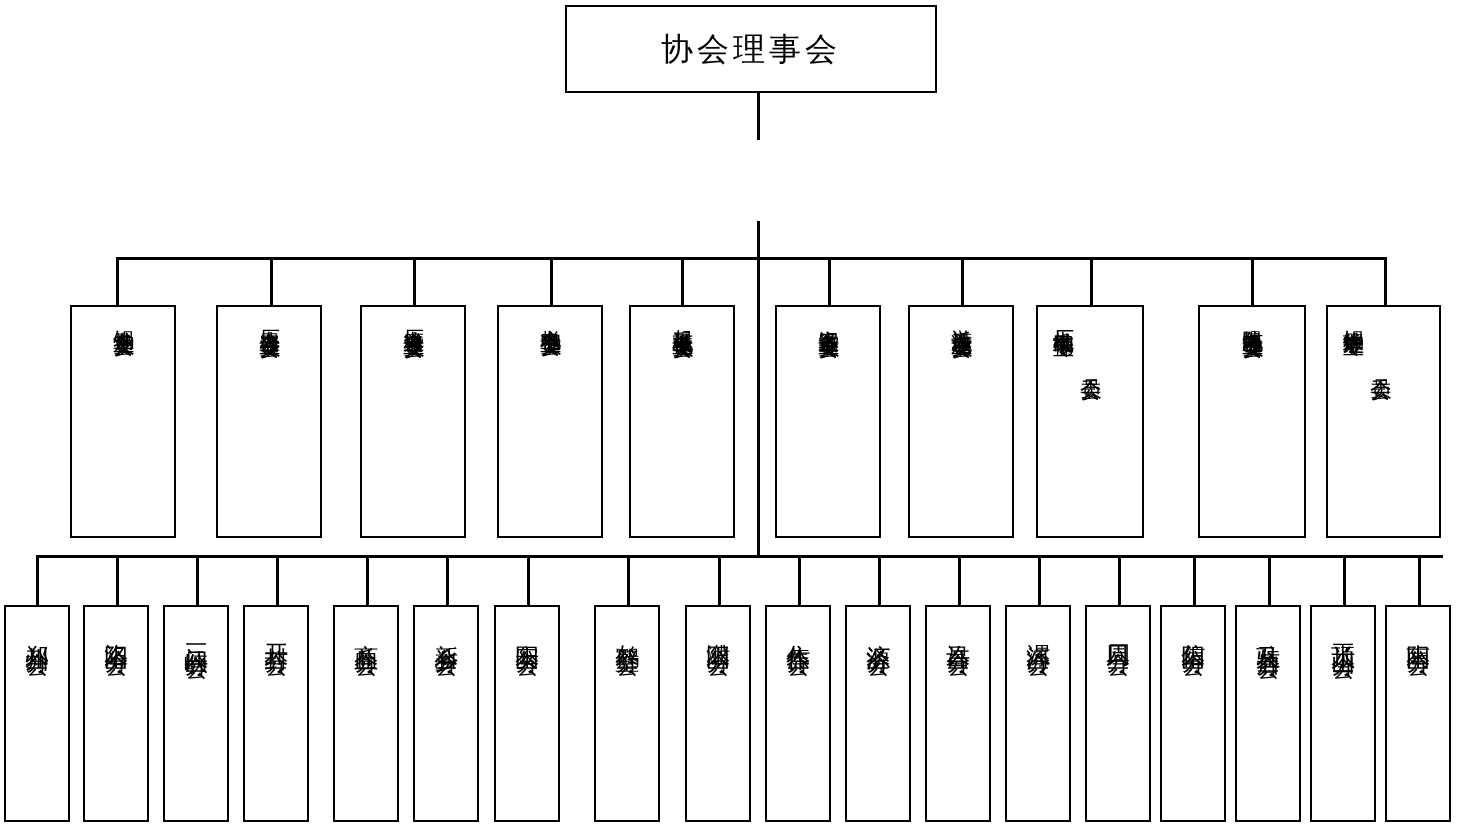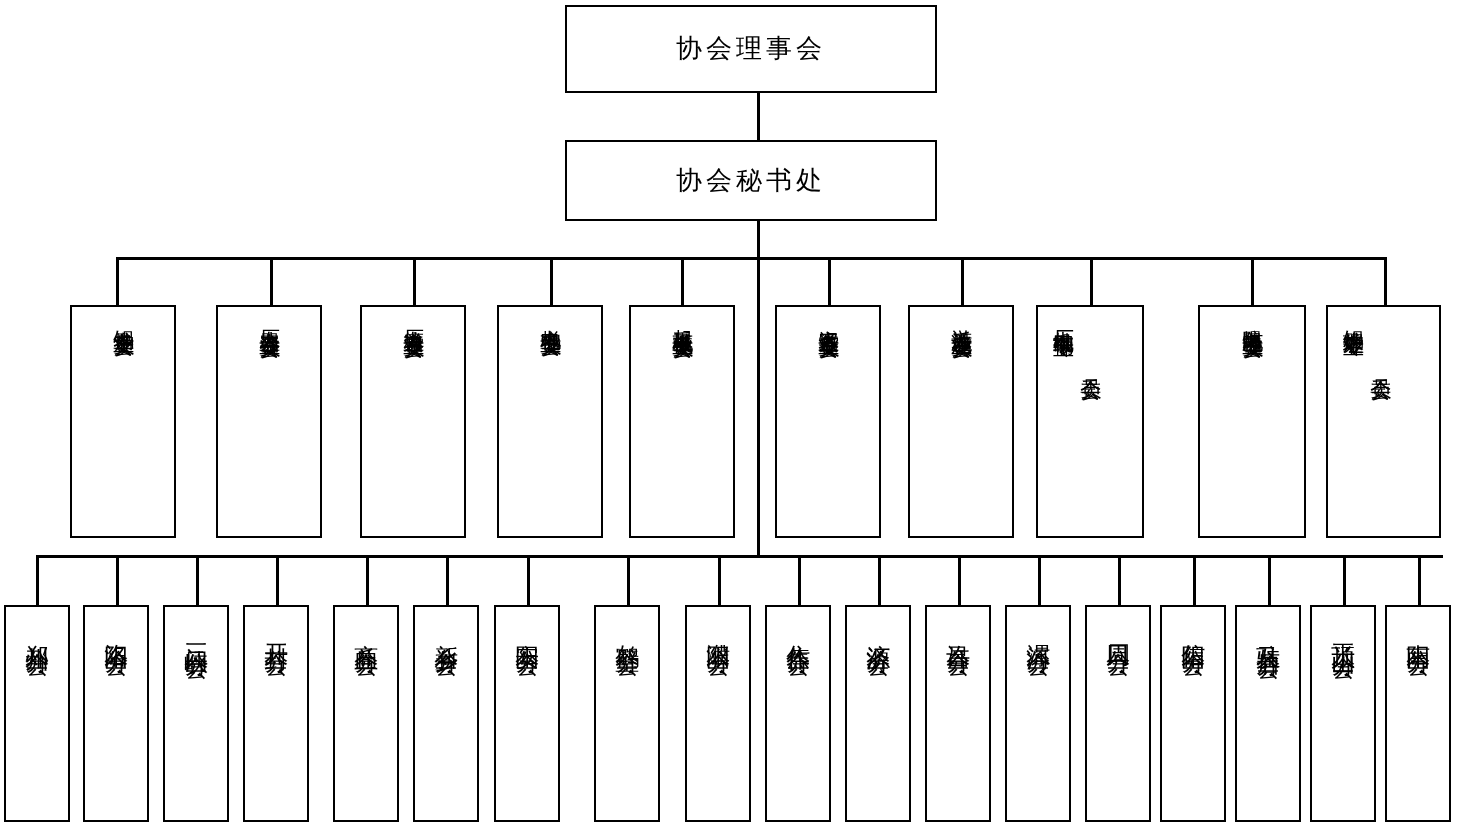--- a/index.html
+++ b/index.html
@@ -22,21 +22,21 @@
   .node {
     position: absolute;
     box-sizing: border-box;
     border: 2px solid #000000;
     background: #ffffff;
     display: flex;
     align-items: center;
     justify-content: center;
   }
   .node-top {
-    font-size: 26px;
+    font-size: 32px;
     letter-spacing: 4px;
     line-height: 1;
     white-space: nowrap;
   }
   
   .vtext {
     writing-mode: vertical-rl;
     text-orientation: upright;
     line-height: 1.02;
     letter-spacing: 1px;
@@ -78,23 +78,20 @@
 </style>
 </head>
 <body>
 
 <div id="chart-root" style="width: 1474px; height: 827px;">
 
   <div class="node node-top" id="node-board" style="left: 565px; top: 5px; width: 372px; height: 88px;">
     <span>协会理事会</span>
   </div>
 
-  <div class="node node-top" id="node-secretariat" style="left: 565px; top: 140px; width: 372px; height: 81px;">
-    <span>协会秘书处</span>
-  </div>
 
   <div id="connector-layer">
       <div class="line-v" style="left: 757px; top: 93px; height: 47px;"></div>
       <div class="line-v" style="left: 757px; top: 221px; height: 337px;"></div>
       <div class="line-h" style="left: 116px; top: 257px; width: 1271px;"></div>
       <div class="line-h" style="left: 36px; top: 555px; width: 1407px;"></div>
       <div class="line-v" style="left: 116px; top: 257px; height: 48px;"></div>
       <div class="line-v" style="left: 270px; top: 257px; height: 48px;"></div>
       <div class="line-v" style="left: 413px; top: 257px; height: 48px;"></div>
       <div class="line-v" style="left: 550px; top: 257px; height: 48px;"></div>

